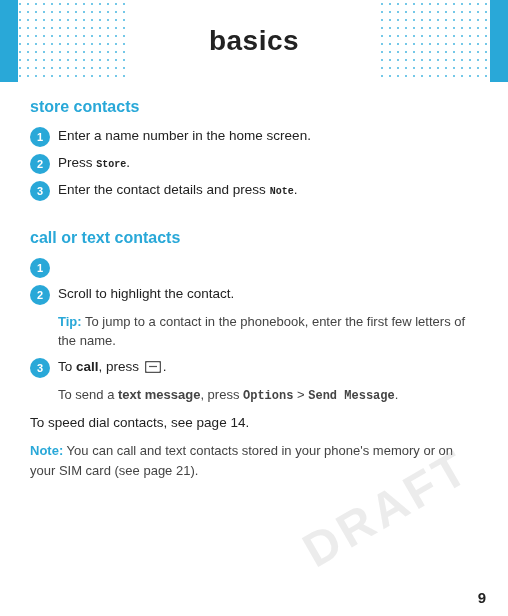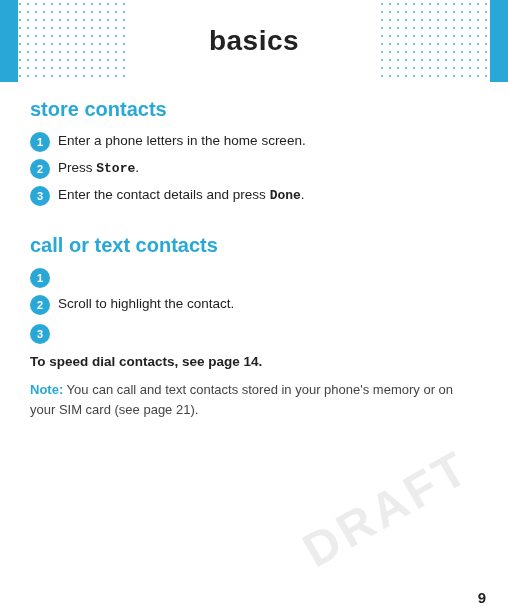--- a/index.html
+++ b/index.html
@@ -77,21 +77,21 @@
       letter-spacing: 0.5px;
     }
 
     
     .content {
       padding: 12px 30px 12px 30px;
     }
 
     
     .section-title {
-      font-size: 20px;
+      font-size: 16px;
       font-weight: bold;
       color: #29a8d8;
       margin-bottom: 10px;
       margin-top: 4px;
     }
 
     
     .step-list {
       list-style: none;
       margin-bottom: 8px;
@@ -120,21 +120,21 @@
     }
 
     .step-text {
       font-size: 13.5px;
       color: #222;
       line-height: 1.45;
     }
 
     .inline-code {
       font-family: 'Courier New', monospace;
-      font-size: 13px;
+      font-size: 10px;
       font-weight: bold;
     }
 
     .para-text {
       font-size: 13.5px;
       color: #222;
       line-height: 1.5;
       margin-bottom: 8px;
     }
 
@@ -213,29 +213,29 @@
 </div>
 
 <div class="content">
 
   <div>
     <div class="section-title">store contacts</div>
 
     <ul class="step-list">
       <li class="step-item">
         <span class="step-num">1</span>
-        <span class="step-text">Enter a phone letters in the home screen.</span>
+        <span class="step-text">Enter a name number in the home screen.</span>
       </li>
       <li class="step-item">
         <span class="step-num">2</span>
         <span class="step-text">Press <span class="inline-code">Store</span>.</span>
       </li>
       <li class="step-item">
         <span class="step-num">3</span>
-        <span class="step-text">Enter the contact details and press <span class="inline-code">Done</span>.</span>
+        <span class="step-text">Enter the contact details and press <span class="inline-code">Note</span>.</span>
       </li>
     </ul>
 
   </div>
 
   <div class="section-gap">
     <div class="section-title">call or text contacts</div>
 
     <ul class="step-list">
 
@@ -243,30 +243,46 @@
         <span class="step-num">1</span>
       </li>
 
       <li class="step-item">
         <span class="step-num">2</span>
         <span class="step-text">Scroll to highlight the contact.</span>
       </li>
 
     </ul>
 
+    <div class="tip-block">
+      <span class="tip-label">Tip:</span>
+      <span> To jump to a contact in the phonebook, enter the first few letters of the name.</span>
+    </div>
 
     <ul class="step-list">
 
       <li class="step-item">
         <span class="step-num">3</span>
+        <span class="step-text">
+          To <span class="bold-text">call</span>, press
+          <span style="display:inline-flex;align-items:center;vertical-align:middle;margin:0 2px;">
+            <svg width="16" height="12" viewBox="0 0 16 12">
+              <rect x="0.5" y="0.5" width="15" height="11" rx="1.5" fill="none" stroke="#555" stroke-width="1.5"></rect>
+              <line x1="4" y1="5.5" x2="12" y2="5.5" stroke="#555" stroke-width="1.2"></line>
+            </svg>
+          </span>.
+        </span>
       </li>
     </ul>
 
-
-    <p class="para-text" style="margin-top:8px;font-weight:bold;">To speed dial contacts, see page 14.</p>
+    <div class="tip-block" style="margin-top:2px;">
+      To send a <span class="bold-text">text message</span>, press <span class="options-code">Options</span> &gt; <span class="options-code">Send Message</span>.
+    </div>
+
+    <p class="para-text" style="margin-top:8px;">To speed dial contacts, see page 14.</p>
 
     <p class="note-block">
       <span class="note-label">Note:</span>
       <span> You can call and text contacts stored in your phone's memory or on your SIM card (see page 21).</span>
     </p>
   </div>
 
 </div>
 
 <div class="draft-watermark">DRAFT</div>

